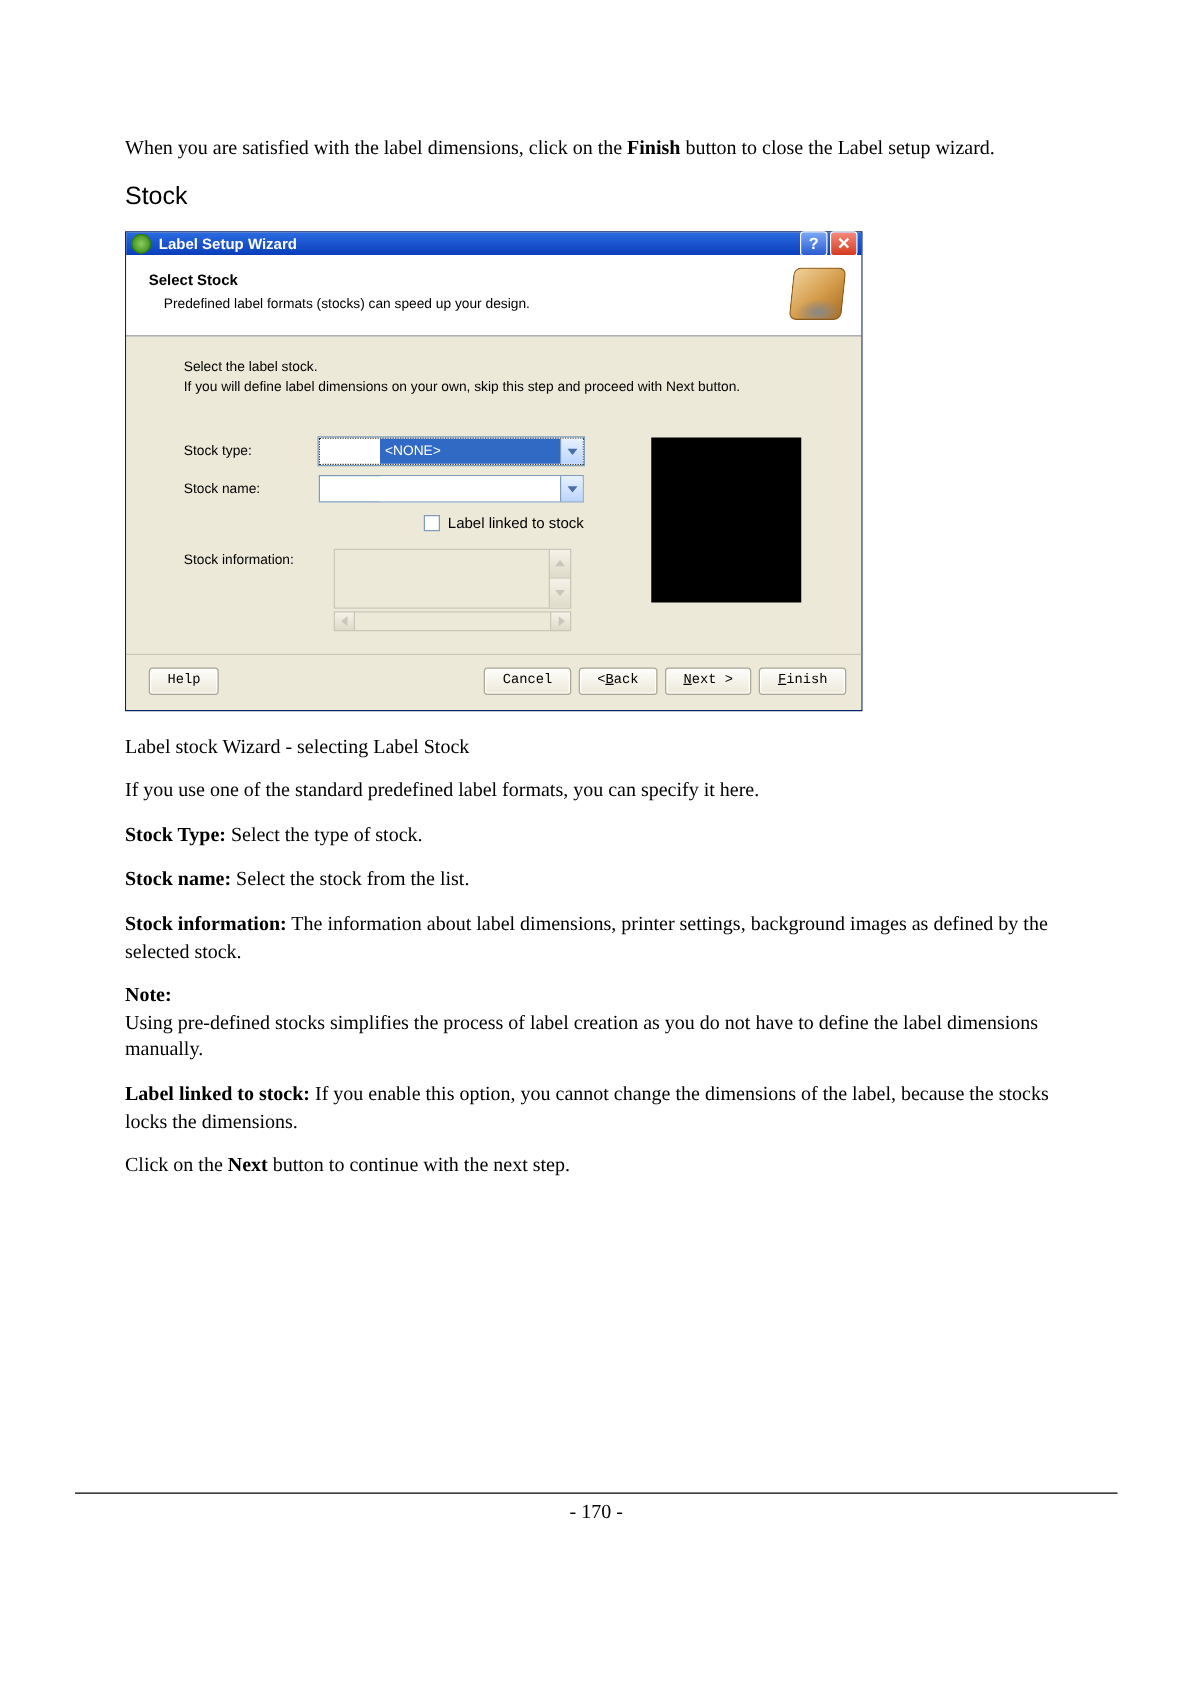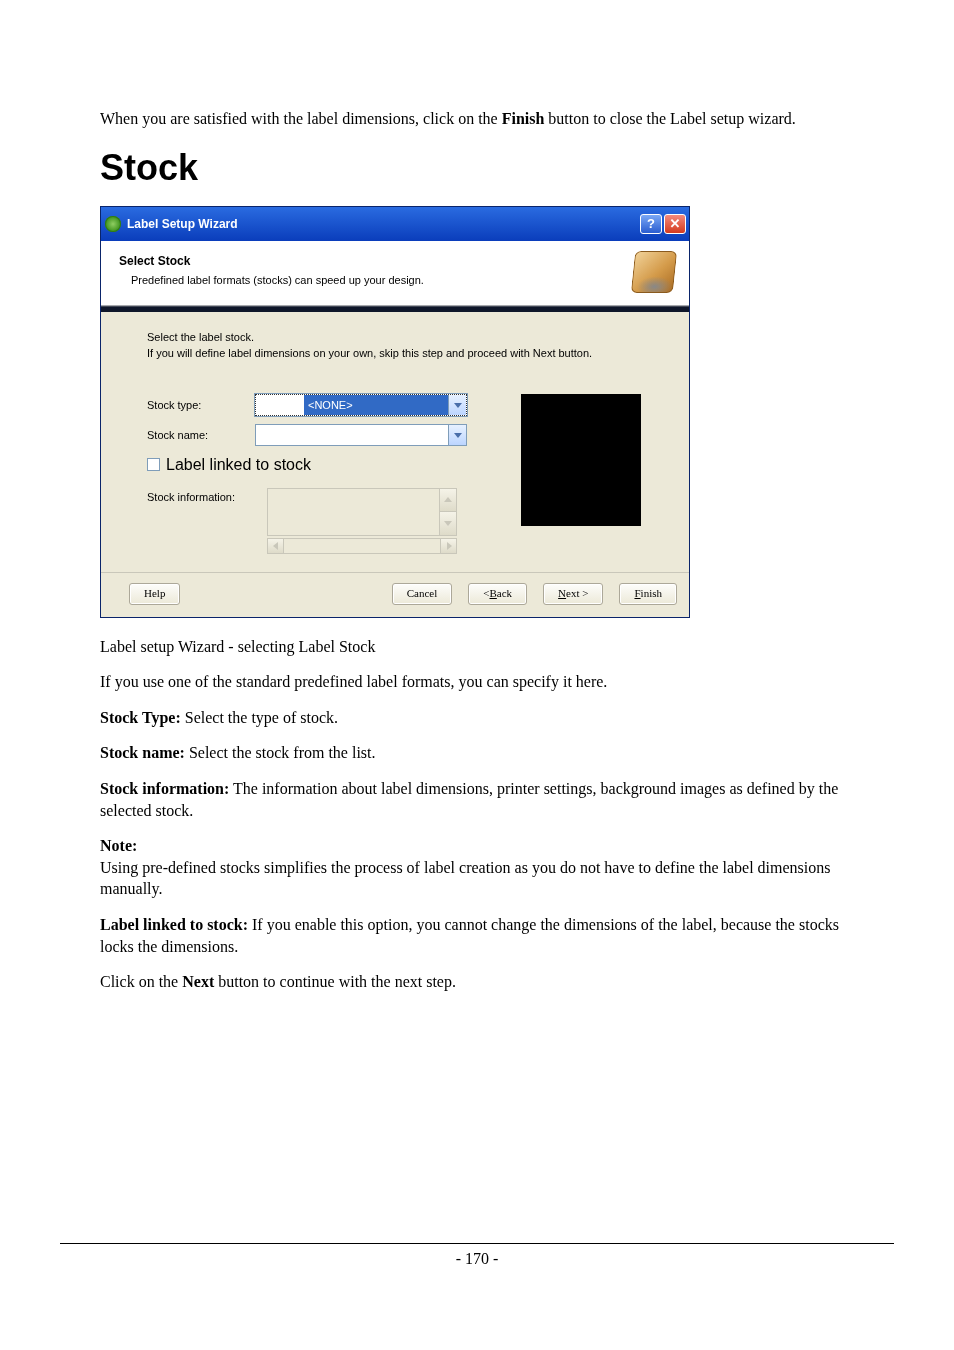--- a/index.html
+++ b/index.html
@@ -12,39 +12,39 @@
     width: 954px;
   }
   .page {
     padding: 108px 100px 0 100px;
     font-size: 16px;
     line-height: 1.35;
   }
   .page p { margin: 0 0 14px 0; }
   h1.section {
     font-family: Verdana, Arial, sans-serif;
-    font-weight: bold;
-    font-size: 36px;
+    font-weight: normal;
+    font-size: 20px;
     margin: 10px 0 14px 0;
   }
   b { font-weight: bold; }
 
   
   .dialog {
     width: 590px;
     border: 1px solid #0a246a;
     font-family: Tahoma, Arial, sans-serif;
     font-size: 12px;
     color: #000;
     margin-bottom: 18px;
   }
   .titlebar {
     display: flex;
     align-items: center;
-    height: 34px;
+    height: 18px;
     background: linear-gradient(180deg, #3e78f0 0%, #0a246a 6%, #1e54c8 50%, #3e78f0 100%);
     background: linear-gradient(180deg, #2a6be0 0%, #0a3dbb 100%);
     color: #fff;
     font-weight: bold;
     padding: 0 3px 0 4px;
   }
   .titlebar .ticon {
     width: 16px; height: 16px; margin-right: 6px;
     background: radial-gradient(circle at 50% 50%, #8fce62 0%, #3a8f1a 70%);
     border-radius: 50%;
@@ -61,21 +61,21 @@
     font-size: 13px;
   }
   .winbtn.help { background: linear-gradient(180deg, #7aa8f5, #2a5dd0); color: #fff; }
   .winbtn.close { background: linear-gradient(180deg, #f48a7d, #d43a1e); color: #fff; }
 
   .header {
     display: flex;
     align-items: flex-start;
     background: #fff;
     padding: 10px 14px 12px 14px;
-    border-bottom: 7px solid #0f172a;
+    border-bottom: 1px solid #0f172a;
     position: relative;
   }
   .header::after {
     content: "";
     position: absolute; left: 0; right: 0; bottom: -2px; height: 2px;
     background: linear-gradient(180deg, #d8d8d8, transparent);
   }
   .header .htext { flex: 1; }
   .header .htitle { font-weight: bold; font-size: 12px; margin: 2px 0 4px 4px; }
   .header .hsub { font-size: 11px; color: #000; margin-left: 16px; }
@@ -117,21 +117,21 @@
   }
   .combo .val.plain { background: #fff; color: #000; }
   .combo .arr {
     width: 18px; height: 100%;
     background: linear-gradient(180deg, #e7f1ff, #bcd5ff);
     border-left: 1px solid #7f9db9;
     display: flex; align-items: center; justify-content: center;
   }
   .combo .arr svg { width: 8px; height: 8px; }
 
-  .chkrow { display: flex; align-items: center; font-size: 16px; margin: 4px 0 12px 0; }
+  .chkrow { display: flex; align-items: center; font-size: 12px; margin: 4px 0 12px 0; justify-content: flex-end; }
   .chkrow .box {
     width: 13px; height: 13px; background: #fff;
     border: 1px solid #7f9db9; margin-right: 6px;
   }
 
   .info-row { display: flex; font-size: 11px; }
   .info-row .lbl { width: 120px; padding-top: 2px; }
   .info-row .ta-wrap { width: 190px; }
   .ta {
     width: 190px; height: 48px;
@@ -178,26 +178,26 @@
     background: #ece9d8;
     border-top: 1px solid #c9c7ba;
     padding: 10px 12px 12px 12px;
     display: flex;
     align-items: center;
   }
   .btn {
     height: 22px;
     padding: 0 14px;
     font-size: 11px;
-    font-family: Liberation Serif, serif;
+    font-family: Liberation Mono, monospace;
     background: linear-gradient(180deg, #fdfdfb, #ece9d8);
     border: 1px solid #aca899;
     border-radius: 3px;
     display: flex; align-items: center; justify-content: center;
-    margin-left: 16px;
+    margin-left: 6px;
     box-shadow: 0 0 0 1px #fff inset;
   }
   .btn .ul { text-decoration: underline; }
   .footer .spacer { flex: 1; }
 
   .caption {
     font-family: "Times New Roman", Times, serif;
     font-size: 16px;
     margin: 6px 0 18px 0;
   }
@@ -325,21 +325,21 @@
         <span class="ul">N</span>
           <span>ext &gt;</span>
       </div>
       <div class="btn">
         <span class="ul">F</span>
           <span>inish</span>
       </div>
     </div>
   </div>
 
-  <p class="caption">Label setup Wizard - selecting Label Stock</p>
+  <p class="caption">Label stock Wizard - selecting Label Stock</p>
 
   <p>If you use one of the standard predefined label formats, you can specify it here.</p>
 
   <p>
     <b>Stock Type:</b><span> Select the type of stock.</span>
   </p>
 
   <p>
     <b>Stock name:</b><span> Select the stock from the list.</span>
   </p>

